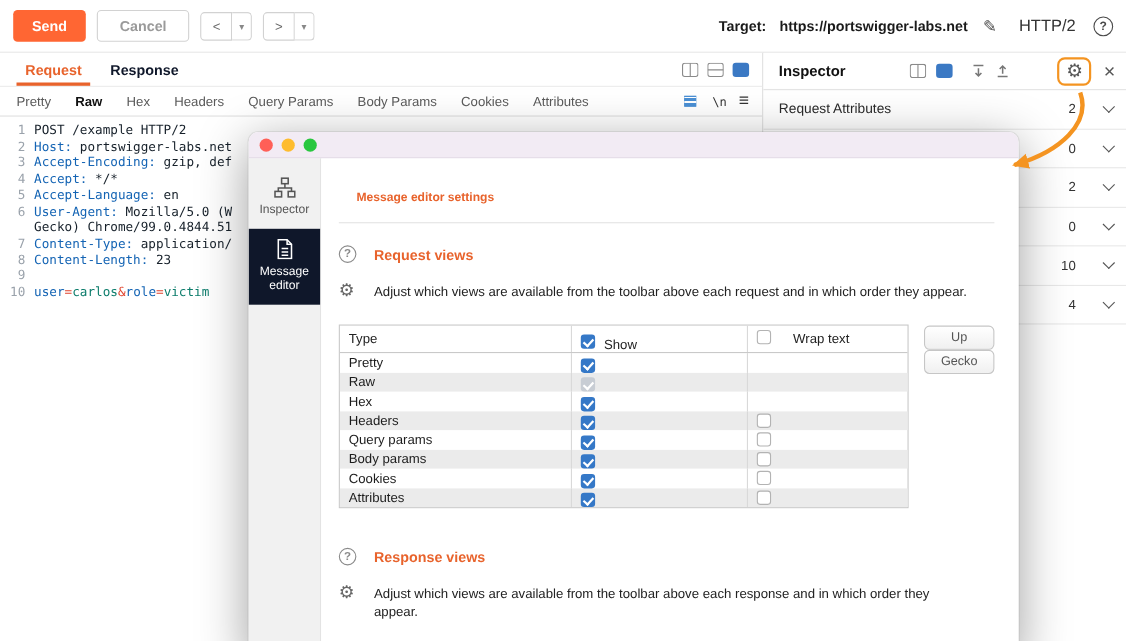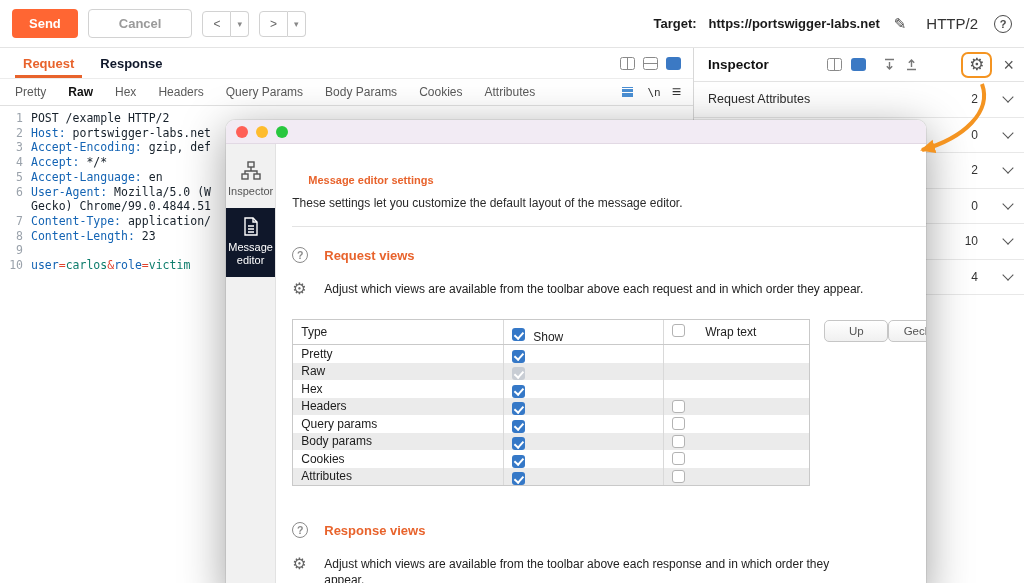--- a/index.html
+++ b/index.html
@@ -2,21 +2,21 @@
 <html><head>
 <meta charset="utf-8">
 <style>
   * { box-sizing:border-box; margin:0; padding:0; }
   html,body { width:1024px; height:583px; overflow:hidden; }
   body { font-family:"Liberation Sans",sans-serif; font-size:13px; color:#222; background:#fff; position:relative; }
 
   
   .topbar { height:48px; display:flex; align-items:center; padding:0 12px; gap:10px; border-bottom:1px solid #e4e4e4; background:#fff; }
   .btn-send { background:#ff6633; color:#fff; font-weight:bold; font-size:13px; padding:7px 17px; border:none; border-radius:4px; font-family:inherit; }
-  .btn-cancel { background:#fff; color:#9a9a9a; font-weight:bold; font-size:13px; padding:6px 30px; border:1px solid #d2d2d2; border-radius:4px; font-family:inherit; }
+  .btn-cancel { background:#fff; color:#9a9a9a; font-weight:bold; font-size:13px; padding:6px 20px; border:1px solid #d2d2d2; border-radius:4px; font-family:inherit; }
   .split { display:flex; }
   .split .smain { border:1px solid #d2d2d2; border-radius:4px 0 0 4px; padding:5px 10px; font-size:12px; color:#666; background:#fff; }
   .split .sdrop { border:1px solid #d2d2d2; border-left:none; border-radius:0 4px 4px 0; padding:0 6px; display:flex; align-items:center; background:#fff; }
   .tri { font-size:9px; color:#888; }
   .spacer { flex:1; }
   .target-label,.target-url { font-weight:bold; font-size:13px; color:#1a1a1a; }
   .target-url { margin-left:2px; }
   .pencil { font-size:15px; color:#444; margin:0 4px; }
   .proto { font-size:15px; color:#333; margin:0 6px; }
   .help-circle { width:18px; height:18px; border:1.6px solid #4a4a4a; border-radius:50%; color:#4a4a4a; font-size:11px; font-weight:bold; display:flex; align-items:center; justify-content:center; }
@@ -95,21 +95,21 @@
   .t-row { display:flex; height:17.5px; align-items:center; color:#1c1c1c; }
   .t-body .t-row:nth-child(even) { background:#ebebeb; }
   .col-type { width:210px; padding-left:8px; align-self:stretch; display:flex; align-items:center; }
   .col-show { width:160px; display:flex; gap:8px; align-items:flex-end; padding-left:8px; border-left:1px solid #d9d9d9; align-self:stretch; }
   .col-wrap { flex:1; display:flex; gap:20px; align-items:center; padding-left:8px; border-left:1px solid #d9d9d9; align-self:stretch; }
   .cb { width:13px; height:13px; border-radius:3px; position:relative; flex:none; display:inline-block; }
   .cb.checked { background:#3578c7; }
   .cb.checked-disabled { background:#c8cdd4; }
   .cb.checked::after, .cb.checked-disabled::after { content:""; position:absolute; left:4.2px; top:1.6px; width:3.6px; height:7px; border-right:2px solid #fff; border-bottom:2px solid #fff; transform:rotate(42deg); }
   .cb.unchecked { background:#fff; border:1px solid #b3b3b3; }
-  .updown { display:flex; flex-direction:row; padding-top:1px; }
+  .updown { display:flex; flex-direction:column; padding-top:1px; }
   .ud-btn { width:64px; height:22px; border:1px solid #c6c6c6; border-radius:5px; background:linear-gradient(#fff,#f0f0f0); font-size:11.5px; color:#555; display:flex; align-items:center; justify-content:center; font-family:inherit; }
   .resp-sec { margin-top:36px; }
 
   
   .annot { position:absolute; left:0; top:0; z-index:30; pointer-events:none; }
 </style>
 </head>
 <body>
 
 <div class="topbar">
@@ -256,21 +256,20 @@
               <path d="M2 1h8l4 4v13H2z"></path>
               <path d="M10 1v4h4"></path>
               <path d="M5 9h6M5 12h6M5 15h6"></path>
             </svg>
           </span>
           <span class="side-label">Message editor</span>
         </div>
       </div>
     <div class="dlg-content">
       <div class="dlg-h1">Message editor settings</div>
-      <div class="dlg-sub">These settings let you customize the default layout of the message editor.</div>
       <hr class="dlg-hr">
 
       <div class="sec">
         <span class="qicon">?</span>
         <div class="sec-h">Request views</div>
         <span class="gicon">⚙</span>
         <div class="sec-d nowrap">Adjust which views are available from the toolbar above each request and in which order they appear.</div>
       </div>
 
       <div class="table-wrap">

